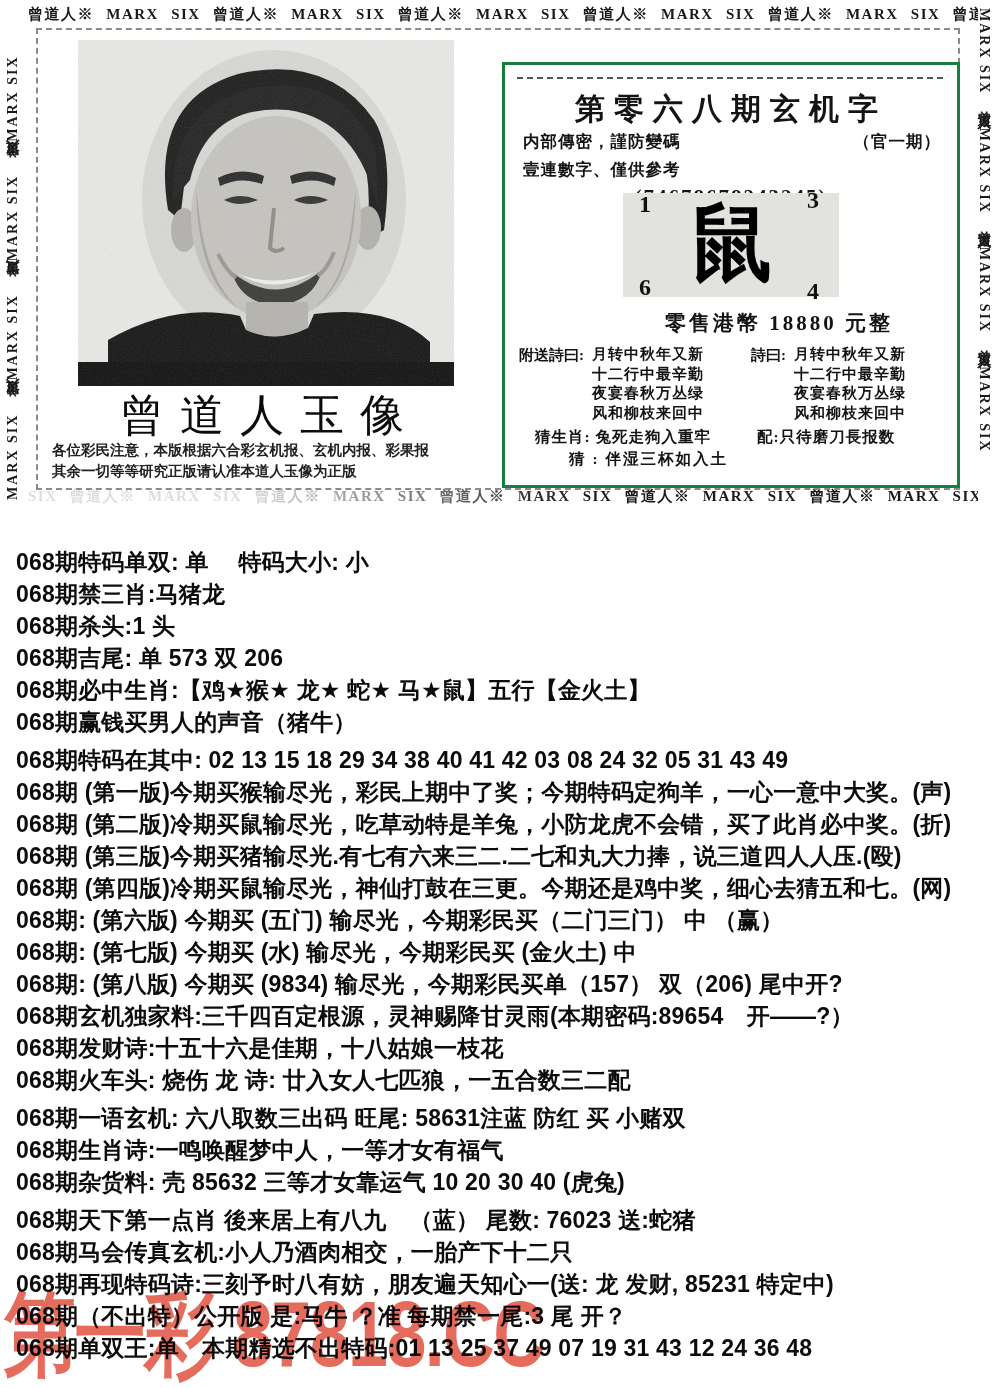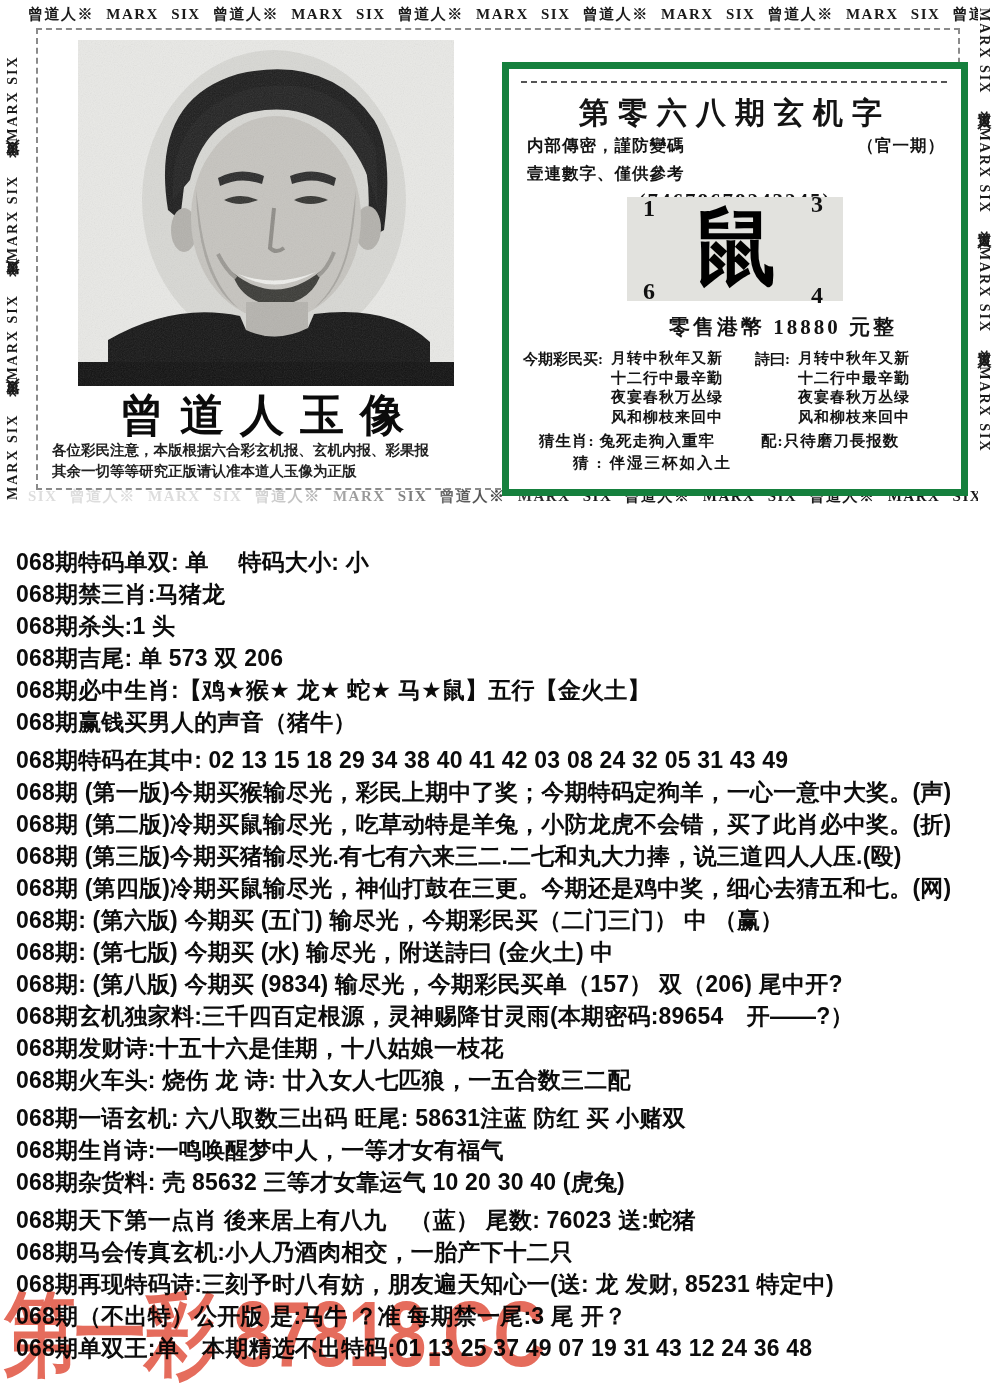--- a/index.html
+++ b/index.html
@@ -30,31 +30,31 @@
   .deco-frame{
     position:absolute;left:36px;top:28px;width:920px;height:458px;
     border:2px dashed #8a8a8a;
   }
   
   .portrait{position:absolute;left:78px;top:40px;width:376px;height:346px;background:#ececea;}
   .portrait svg{display:block;width:100%;height:100%;}
   .portrait-caption{
     position:absolute;left:60px;top:386px;width:420px;text-align:center;
     font-family:"Liberation Serif","DejaVu Serif",serif;
-    font-size:44px;font-weight:700;letter-spacing:16px;color:#0b0b0b;white-space:nowrap;
+    font-size:44px;font-weight:400;letter-spacing:16px;color:#0b0b0b;white-space:nowrap;
   }
   .portrait-note{
     position:absolute;left:52px;top:440px;width:440px;
     font-family:Liberation Sans, sans-serif;
     font-size:14.5px;font-weight:700;line-height:21px;color:#222;white-space:nowrap;
   }
   
   .mbox{
     position:absolute;left:502px;top:62px;width:452px;height:420px;
-    border:7px solid #15803d;background:#fff;
+    border:3px solid #15803d;background:#fff;
     font-family:"Liberation Serif","DejaVu Serif",serif;color:#141414;
   }
   .mbox-dash{position:absolute;top:12px;left:12px;right:14px;border-top:2px dashed #555;}
   .mbox-title{
     position:absolute;top:24px;left:0;width:100%;text-align:center;
     font-size:30px;font-weight:700;letter-spacing:9px;white-space:nowrap;
   }
   .mbox-subrow{position:absolute;top:66px;left:18px;right:16px;display:flex;justify-content:space-between;
     font-size:16.5px;font-weight:700;letter-spacing:1px;}
   .mbox-sub2{position:absolute;top:94px;left:18px;font-size:16.5px;font-weight:700;letter-spacing:1px;}
@@ -181,21 +181,21 @@
     <div class="zodiac">
       <div class="num n1">1</div>
       <div class="num n3">3</div>
       <div class="char">鼠</div>
       <div class="num n6">6</div>
       <div class="num n4">4</div>
     </div>
     <div class="mbox-price">零售港幣 18880 元整</div>
     <div class="poem-area">
       <div class="poem-col">
-        <span class="poem-label">今期彩民买:</span>
+        <span class="poem-label">附送詩曰:</span>
         <div class="poem-lines">
           <div>月转中秋年又新</div>
           <div>十二行中最辛勤</div>
           <div>夜宴春秋万丛绿</div>
           <div>风和柳枝来回中</div>
         </div>
       </div>
       <div class="poem-col">
         <span class="poem-label">詩曰:</span>
         <div class="poem-lines">
@@ -219,21 +219,21 @@
     <div class="bline">068期杀头:1 头</div>
     <div class="bline">068期吉尾: 单 573 双 206</div>
     <div class="bline">068期必中生肖:【鸡★猴★ 龙★ 蛇★ 马★鼠】五行【金火土】</div>
     <div class="bline">068期赢钱买男人的声音（猪牛）</div>
     <div class="bline sp">068期特码在其中: 02 13 15 18 29 34 38 40 41 42 03 08 24 32 05 31 43 49</div>
     <div class="bline">068期 (第一版)今期买猴输尽光，彩民上期中了奖；今期特码定狗羊，一心一意中大奖。(声)</div>
     <div class="bline">068期 (第二版)冷期买鼠输尽光，吃草动特是羊兔，小防龙虎不会错，买了此肖必中奖。(折)</div>
     <div class="bline">068期 (第三版)今期买猪输尽光.有七有六来三二.二七和丸大力捧，说三道四人人压.(殴)</div>
     <div class="bline">068期 (第四版)冷期买鼠输尽光，神仙打鼓在三更。今期还是鸡中奖，细心去猜五和七。(网)</div>
     <div class="bline">068期: (第六版) 今期买 (五门) 输尽光，今期彩民买（二门三门） 中 （赢）</div>
-    <div class="bline">068期: (第七版) 今期买 (水) 输尽光，附送詩曰 (金火土) 中</div>
+    <div class="bline">068期: (第七版) 今期买 (水) 输尽光，今期彩民买 (金火土) 中</div>
     <div class="bline">068期: (第八版) 今期买 (9834) 输尽光，今期彩民买单（157） 双（206) 尾中开?</div>
     <div class="bline">068期玄机独家料:三千四百定根源，灵神赐降甘灵雨(本期密码:89654　开——?）</div>
     <div class="bline">068期发财诗:十五十六是佳期，十八姑娘一枝花</div>
     <div class="bline">068期火车头: 烧伤 龙 诗: 廿入女人七匹狼，一五合数三二配</div>
     <div class="bline sp">068期一语玄机: 六八取数三出码 旺尾: 58631注蓝 防红 买 小赌双</div>
     <div class="bline">068期生肖诗:一鸣唤醒梦中人，一等才女有福气</div>
     <div class="bline">068期杂货料: 壳  85632  三等才女靠运气 10 20 30 40 (虎兔)</div>
     <div class="bline sp">068期天下第一点肖 後来居上有八九　（蓝） 尾数: 76023 送:蛇猪</div>
     <div class="bline">068期马会传真玄机:小人乃酒肉相交，一胎产下十二只</div>
     <div class="bline">068期再现特码诗:三刻予时八有妨，朋友遍天知心一(送: 龙 发财, 85231 特定中)</div>

